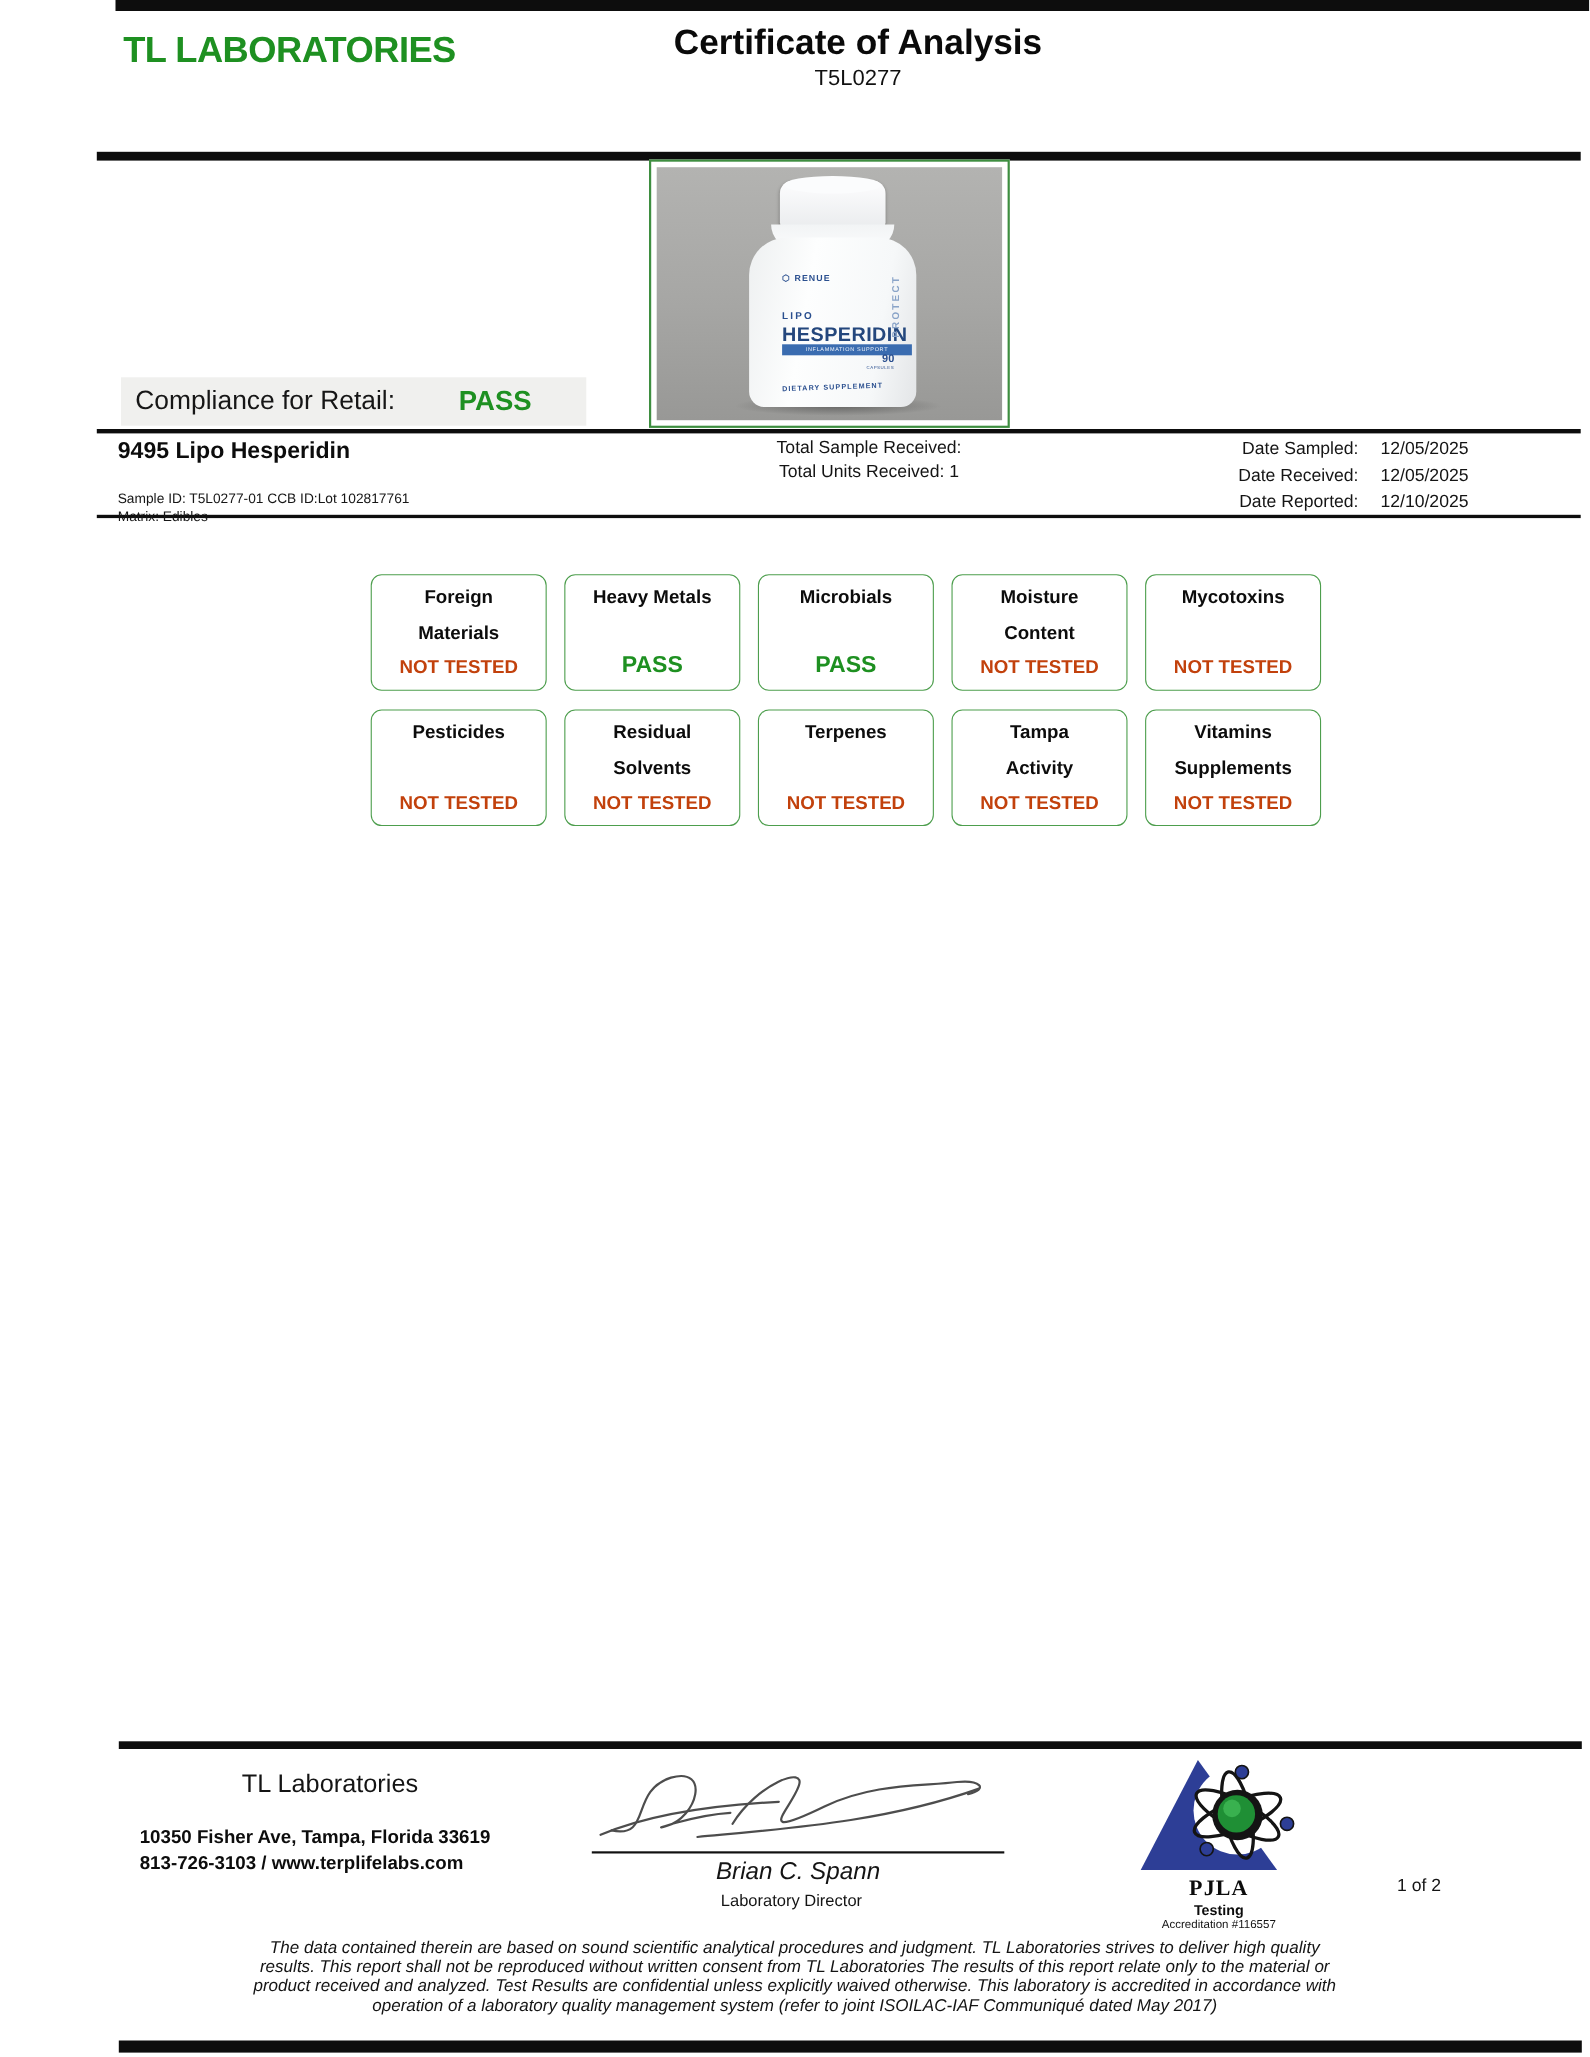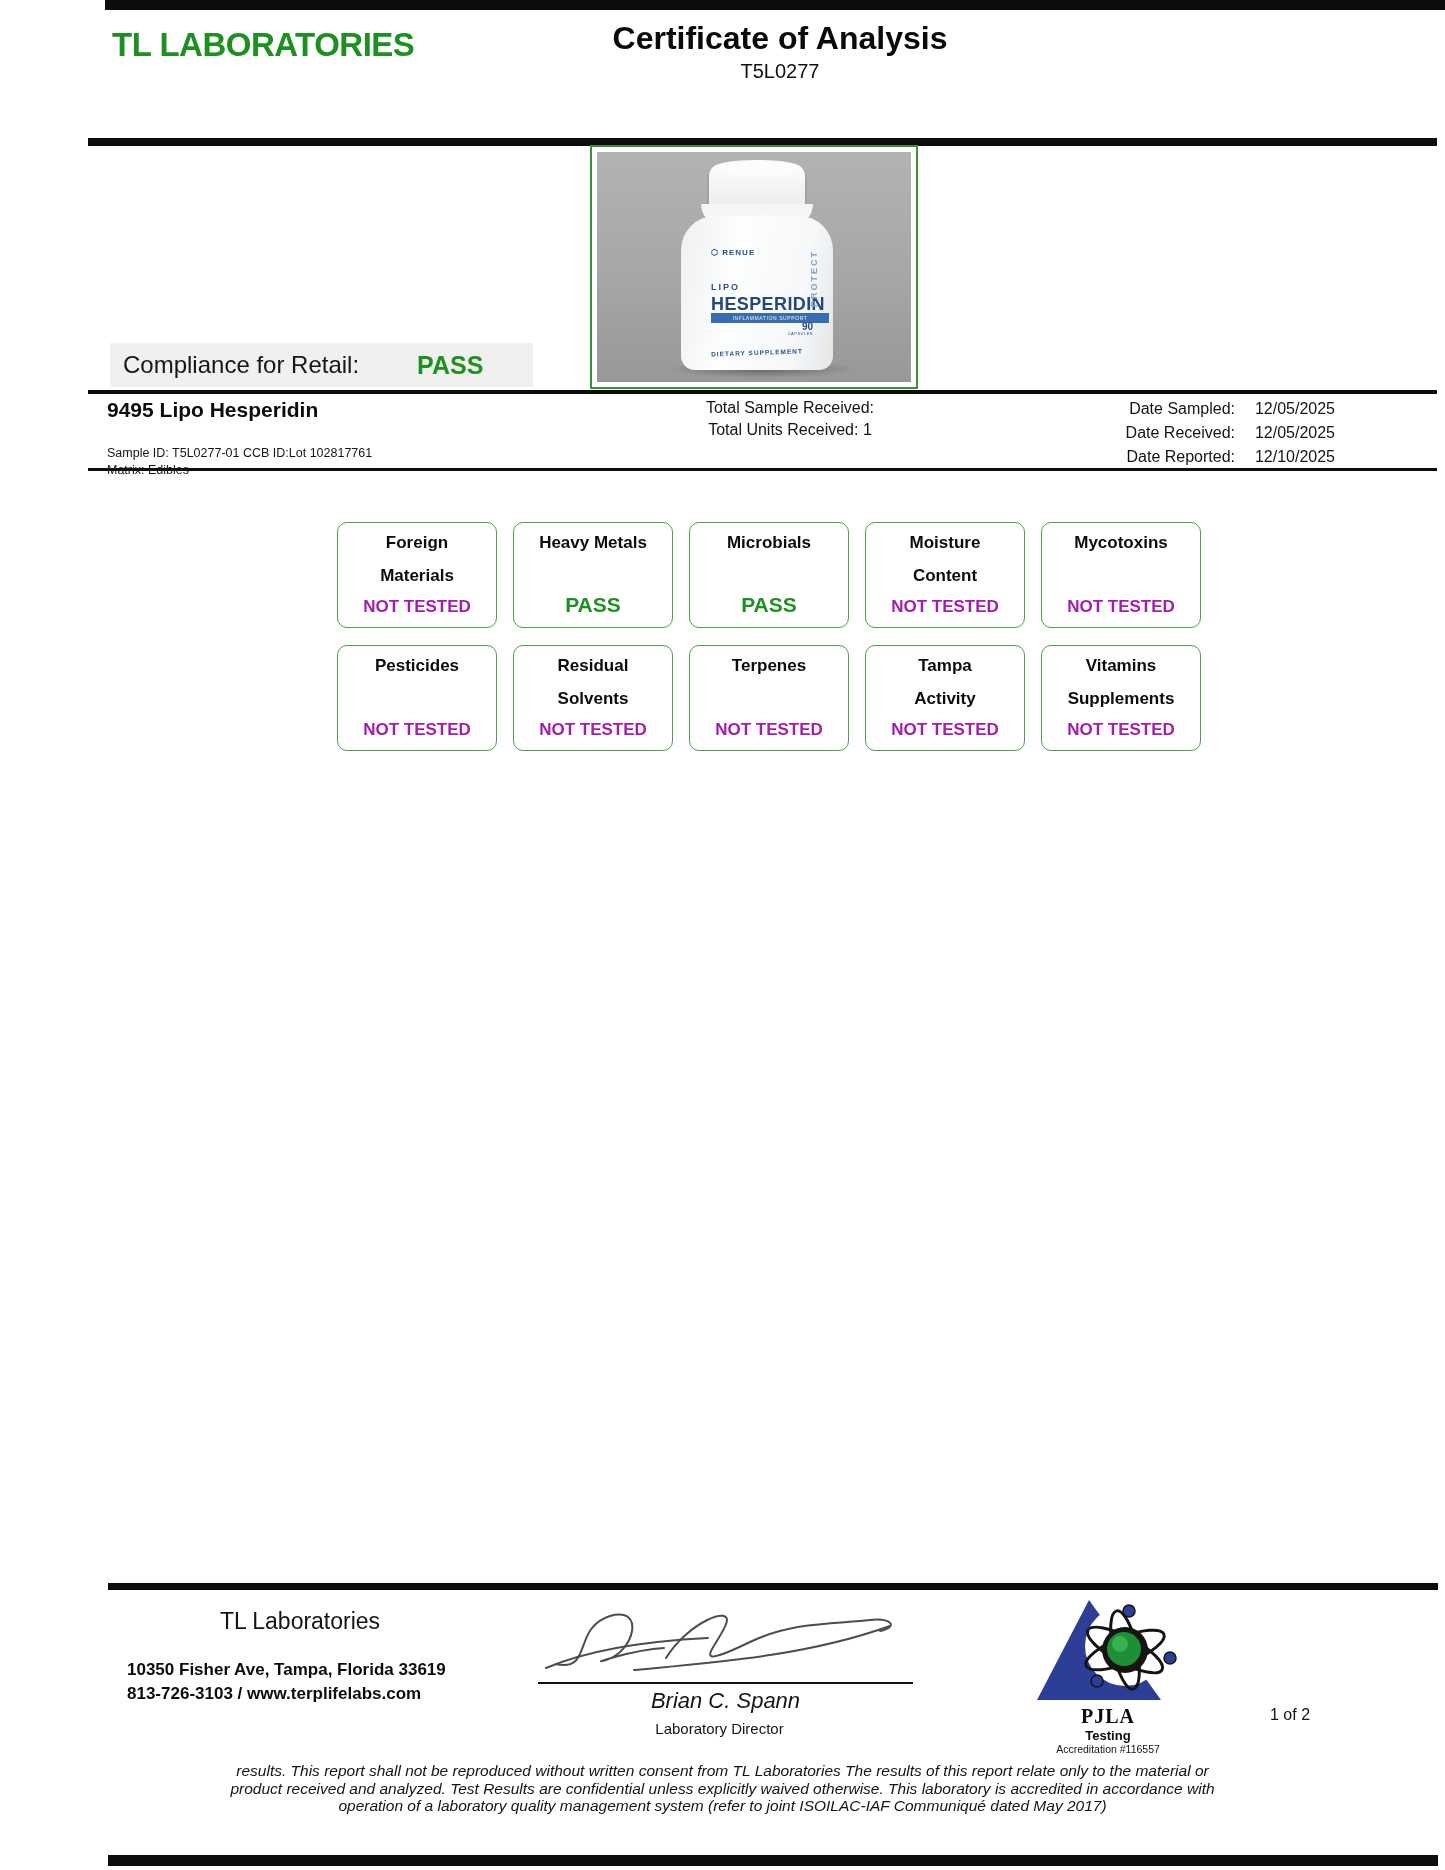--- a/index.html
+++ b/index.html
@@ -50,21 +50,21 @@
   .date-row{display:flex;justify-content:flex-end;margin-bottom:6px;}
   .date-label{width:245px;text-align:right;color:#141414;}
   .date-value{width:100px;text-align:right;color:#141414;}
 
   
   .tests{left:337px;top:522px;width:864px;display:grid;grid-template-columns:repeat(5,160px);
          grid-auto-rows:106px;column-gap:16px;row-gap:17px;}
   .test-box{border:1.5px solid #4d9e4d;border-radius:10px;box-sizing:border-box;padding:9px 4px 10px 4px;
             display:flex;flex-direction:column;justify-content:space-between;align-items:center;background:#fff;}
   .test-line{font-size:17px;font-weight:bold;color:#0c0c0c;line-height:1.35;text-align:center;}
-  .test-result{font-size:17px;font-weight:bold;color:#a21caf;text-align:center;}
+  .test-result{font-size:17px;font-weight:bold;color:#c2410c;text-align:center;}
   .test-result.pass{color:#1e9021;font-size:21px;}
 
   
   .f-company{left:120px;top:1608px;width:360px;text-align:center;font-size:23px;color:#141414;}
   .f-address{left:127px;top:1660px;font-size:17px;font-weight:bold;color:#0c0c0c;}
   .f-phone{left:127px;top:1684px;font-size:17px;font-weight:bold;color:#0c0c0c;}
   .sig-wrap{left:538px;top:1600px;width:375px;}
   .sig-line{border-top:2px solid #111;margin-top:-4px;}
   .sig-name{left:538px;top:1688px;width:375px;text-align:center;font-size:22px;font-style:italic;color:#141414;}
   .sig-title{left:532px;top:1720px;width:375px;text-align:center;font-size:15px;color:#141414;}
@@ -218,17 +218,18 @@
       <circle cx="137" cy="60" r="6" fill="#2d3e96" stroke="#141414" stroke-width="1.5"></circle>
       <circle cx="64" cy="83" r="6" fill="#2d3e96" stroke="#141414" stroke-width="1.5"></circle>
     </svg>
     <div class="pjla-name">PJLA</div>
     <div class="pjla-testing">Testing</div>
     <div class="pjla-accr">Accreditation #116557</div>
   </div>
 
   <div class="abs page-num">1 of 2</div>
   <div class="abs disclaimer" id="disclaimer">
+      <div>The data contained therein are based on sound scientific analytical procedures and judgment. TL Laboratories strives to deliver high quality</div>
       <div>results. This report shall not be reproduced without written consent from TL Laboratories The results of this report relate only to the material or</div>
       <div>product received and analyzed. Test Results are confidential unless explicitly waived otherwise. This laboratory is accredited in accordance with</div>
       <div>operation of a laboratory quality management system (refer to joint ISOILAC-IAF Communiqué dated May 2017)</div>
     </div>
 </div>
 
 </body></html>

